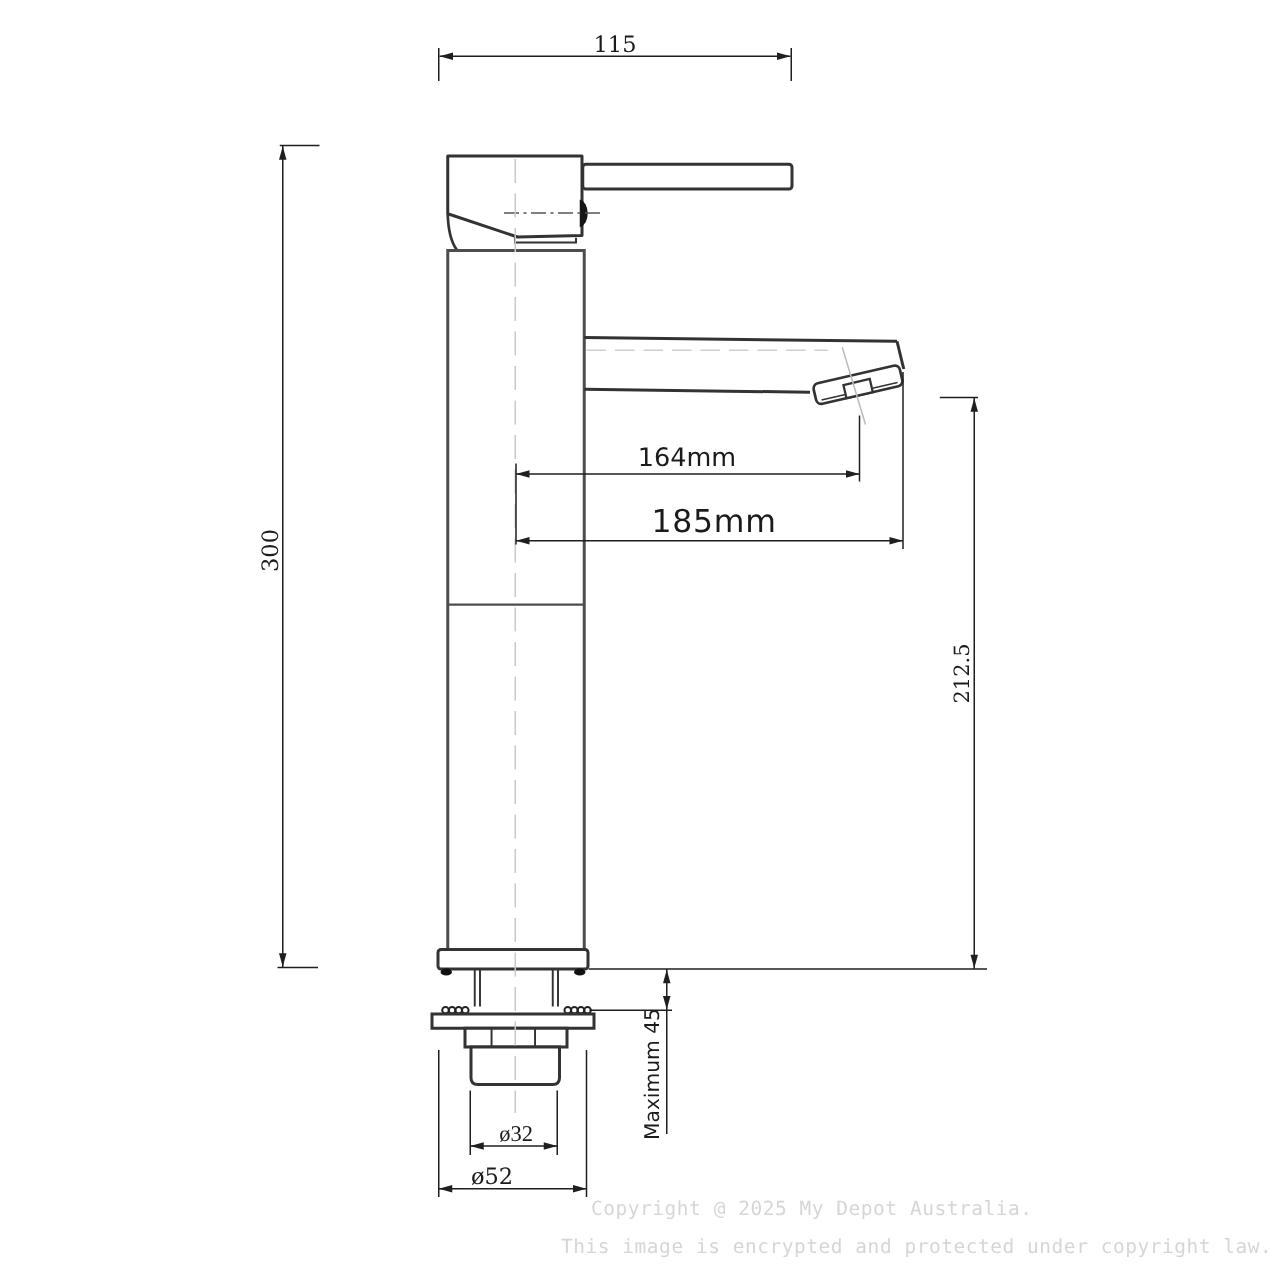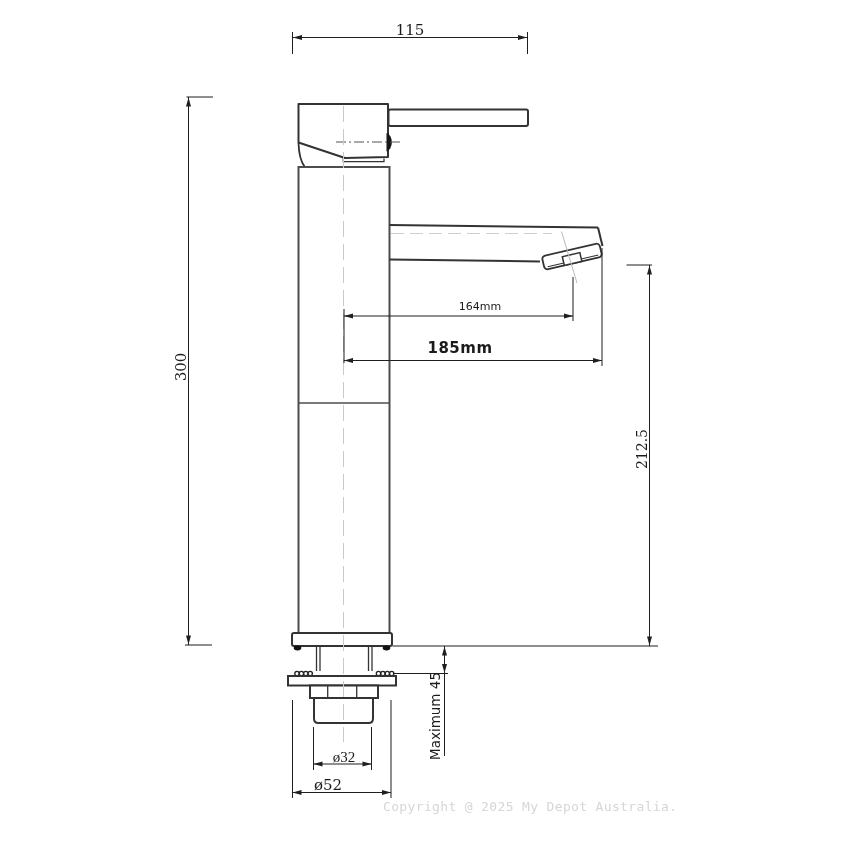--- a/index.html
+++ b/index.html
@@ -10,31 +10,31 @@
   .canvas svg{position:absolute;left:0;top:0;}
   .label{
     position:absolute;white-space:nowrap;color:#1b1b1b;line-height:1;
     transform:translate(-50%,-50%);
   }
   .cad{font-family:"DejaVu Serif", serif;font-size:15px;}
   .sans{font-family:"DejaVu Sans", sans-serif;}
   .rot{transform:translate(-50%,-50%) rotate(-90deg);}
   .dim-115{left:410px;top:30px;}
   .dim-300{left:181px;top:367px;}
-  .dim-164{left:480px;top:306px;font-size:11px;}
-  .dim-185{left:460px;top:348px;font-size:15px;font-weight:700;letter-spacing:0.5px;}
+  .dim-164{left:458px;top:306px;font-size:17px;}
+  .dim-185{left:476px;top:348px;font-size:21px;font-weight:400;letter-spacing:0.5px;}
   .dim-2125{left:642px;top:449px;font-size:14px;}
   .dim-max45{left:436px;top:716px;font-size:13.5px;}
   .dim-32{left:344px;top:757px;font-family:Liberation Serif, serif;}
   .dim-52{left:328px;top:785px;}
   .wm{
     position:absolute;font-family:"DejaVu Sans Mono", monospace;font-size:13px;
     letter-spacing:0.35px;color:#d6d6d6;white-space:nowrap;
   }
-  .wm1{left:383px;top:799px;}
+  .wm1{left:394px;top:799px;}
   .wm2{left:374px;top:824px;}
 </style>
 </head>
 <body>
 
 <div class="canvas">
 
   <svg width="850" height="850" viewBox="0 0 850 850">
 
     <g>
@@ -174,14 +174,15 @@
   <div class="label cad dim-115">115</div>
   <div class="label cad rot dim-300">300</div>
   <div class="label sans dim-164">164mm</div>
   <div class="label sans dim-185">185mm</div>
   <div class="label cad rot dim-2125">212.5</div>
   <div class="label sans rot dim-max45">Maximum 45</div>
   <div class="label cad dim-32">ø32</div>
   <div class="label cad dim-52">ø52</div>
 
   <div class="wm wm1">Copyright @ 2025 My Depot Australia.</div>
+  <div class="wm wm2">This image is encrypted and protected under copyright law.</div>
 
 </div>
 
 </body></html>

